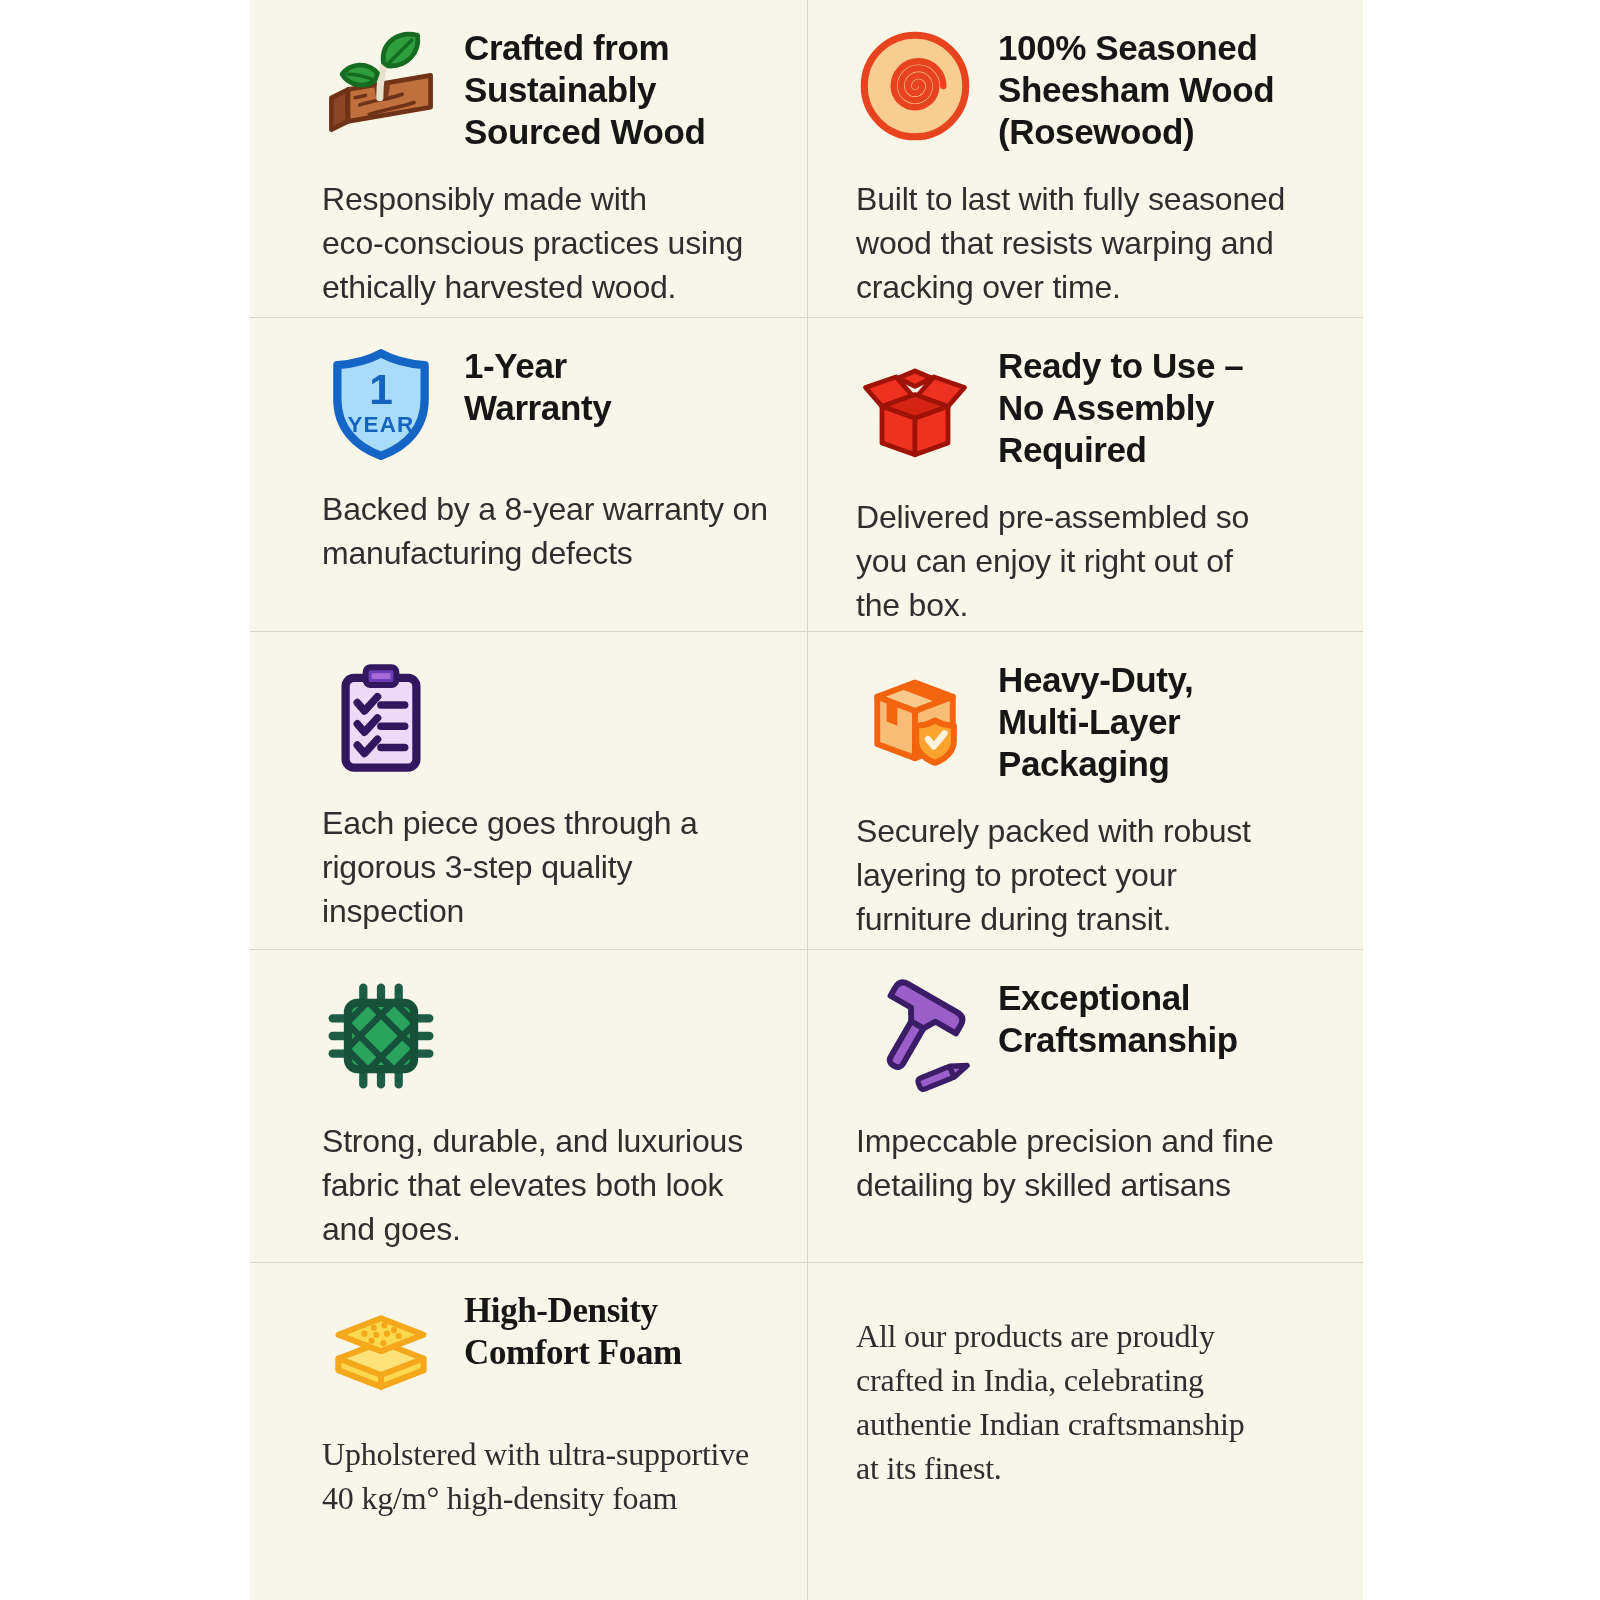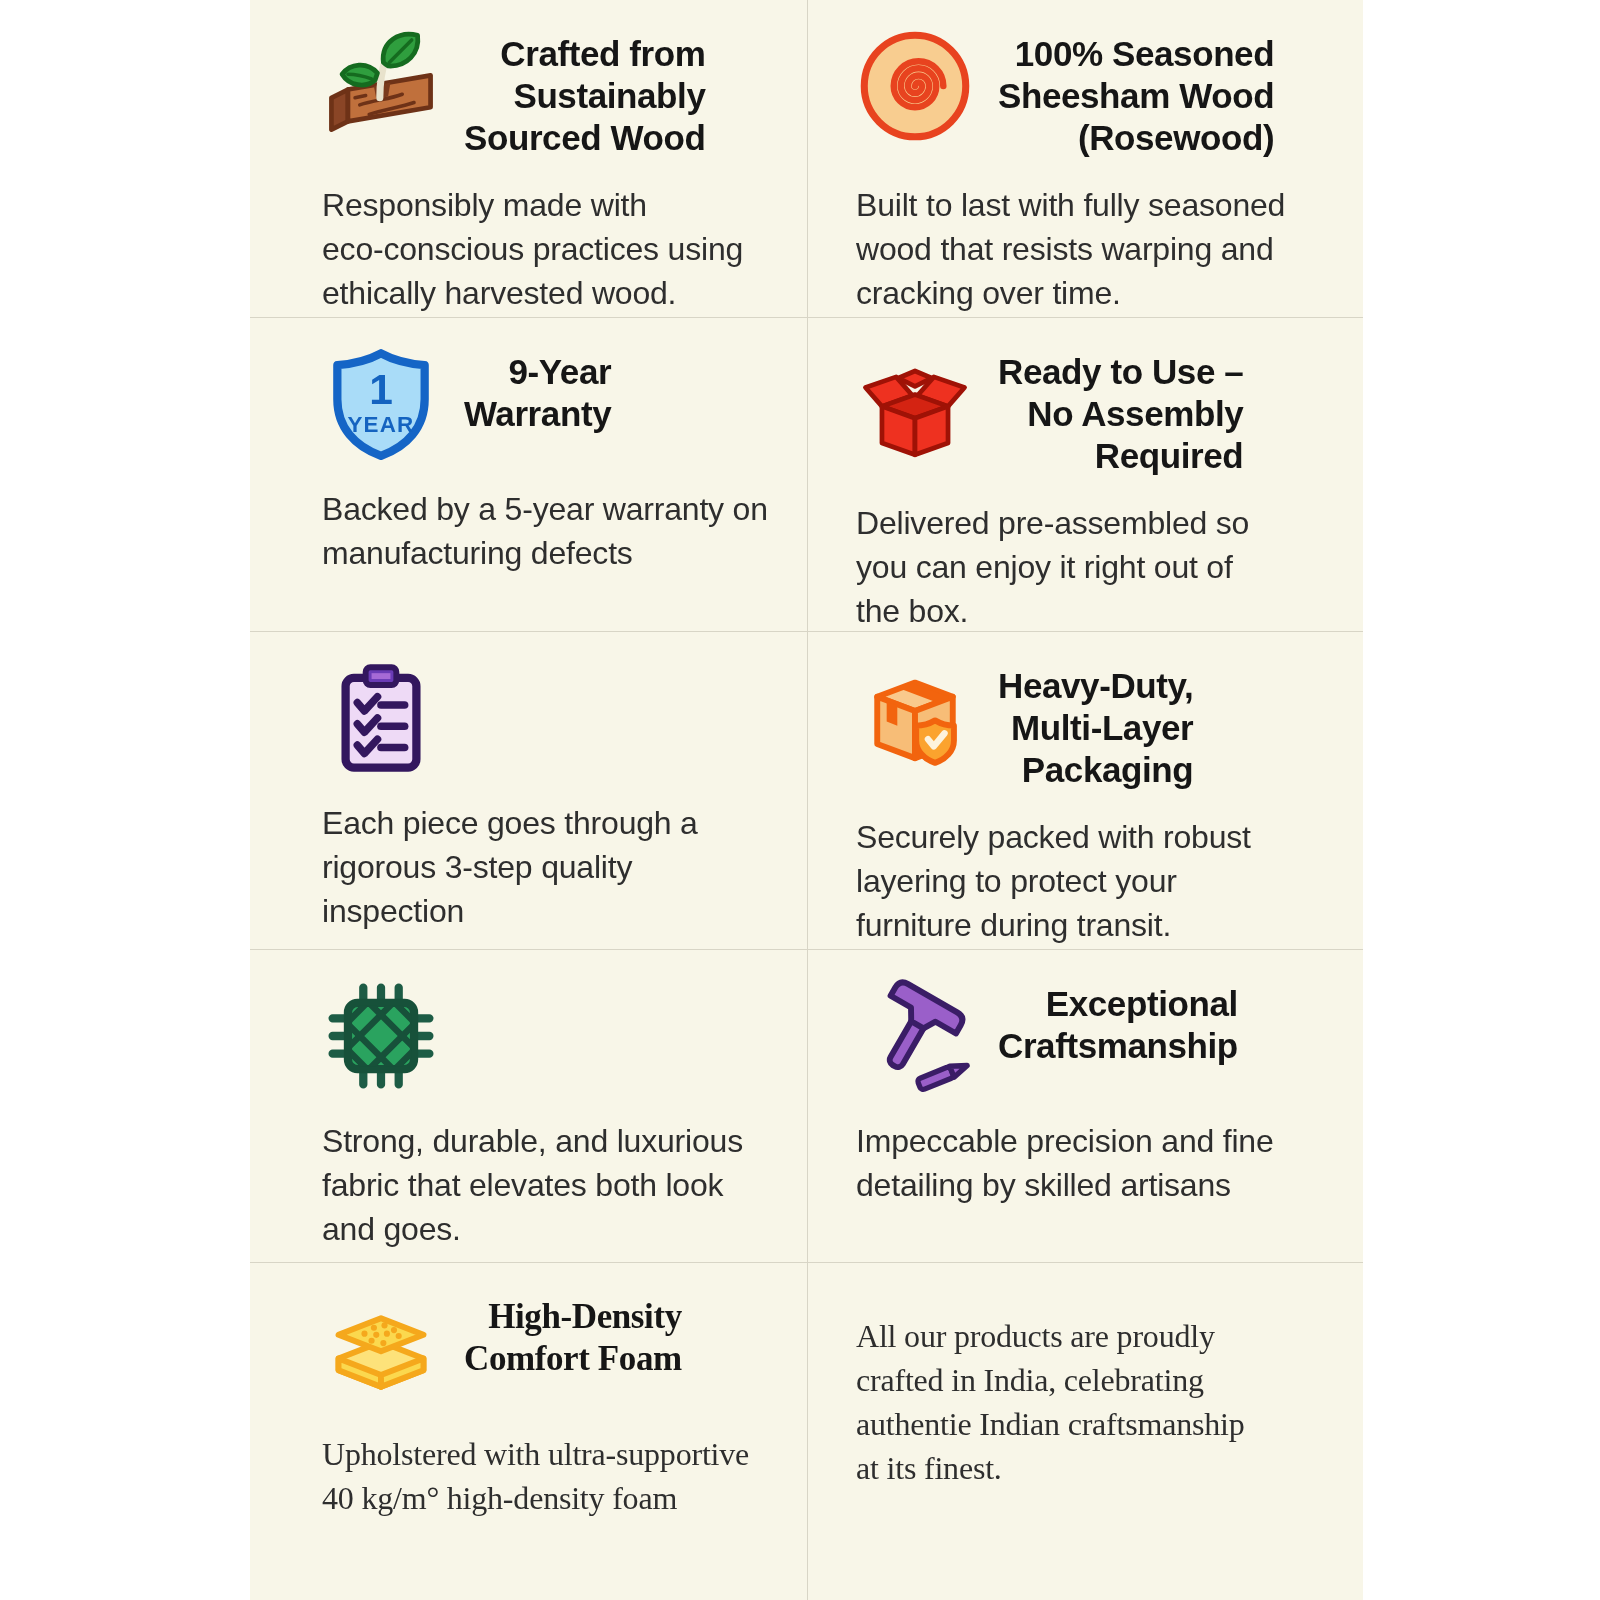--- a/index.html
+++ b/index.html
@@ -20,22 +20,22 @@
     grid-template-rows:318px 314px 318px 313px 1fr;
   }
   .cell{border-bottom:1px solid var(--divider);padding:27px 10px 0 72px;}
   .cell.left{border-right:1px solid var(--divider);}
   .cell.right{padding-left:48px;}
   .cell.last{border-bottom:none;font-family:Liberation Serif, serif;}
   .head{display:flex;align-items:flex-start;gap:24px;}
   .icon-box{width:118px;height:118px;flex:none;}
   .icon-box svg{width:118px;height:118px;display:block;}
   .title{
-    margin-top:6px;font-size:35px;font-weight:700;color:var(--title);
-    line-height:1.2;letter-spacing:-0.4px;white-space:pre-line;text-align:right;
+    font-size:35px;font-weight:700;color:var(--title);
+    line-height:1.2;letter-spacing:-0.4px;white-space:pre-line;
   }
   .desc{
     margin-top:24px;font-size:32px;color:var(--body);
     line-height:1.38;letter-spacing:-0.2px;white-space:pre-line;
   }
   .shield-num{font-weight:700;font-size:36px;fill:#1463c0;}
   .shield-year{font-weight:700;font-size:19px;fill:#1463c0;letter-spacing:1px;}
 </style>
 </head>
 <body>
@@ -88,24 +88,24 @@
 
     <div class="cell left">
       <div class="head">
         <div class="icon-box">
           <svg viewBox="0 0 100 100">
             <path d="M50,7 C61,13 74,16 87,17 L87,46 C87,70 72,86 50,94 C28,86 13,70 13,46 L13,17 C26,16 39,13 50,7 Z" fill="#a9dcf8" stroke="#1565c6" stroke-width="7" stroke-linejoin="round"></path>
             <text x="50" y="50" text-anchor="middle" class="shield-num">1</text>
             <text x="50" y="74" text-anchor="middle" class="shield-year">YEAR</text>
           </svg>
         </div>
-        <div class="title">9-Year
+        <div class="title">1-Year
 Warranty</div>
       </div>
-      <div class="desc">Backed by a 5-year warranty on
+      <div class="desc">Backed by a 8-year warranty on
 manufacturing defects</div>
     </div>
 
     <div class="cell right">
       <div class="head">
         <div class="icon-box">
           <svg viewBox="0 0 100 100">
             <g fill="#ee3120" stroke="#9f1206" stroke-width="4" stroke-linejoin="round">
               <path d="M36,28 L50,22 L64,28 L50,35 Z"></path>
               <path d="M22,52 L8,36 L34,27 L48,43 Z"></path>

